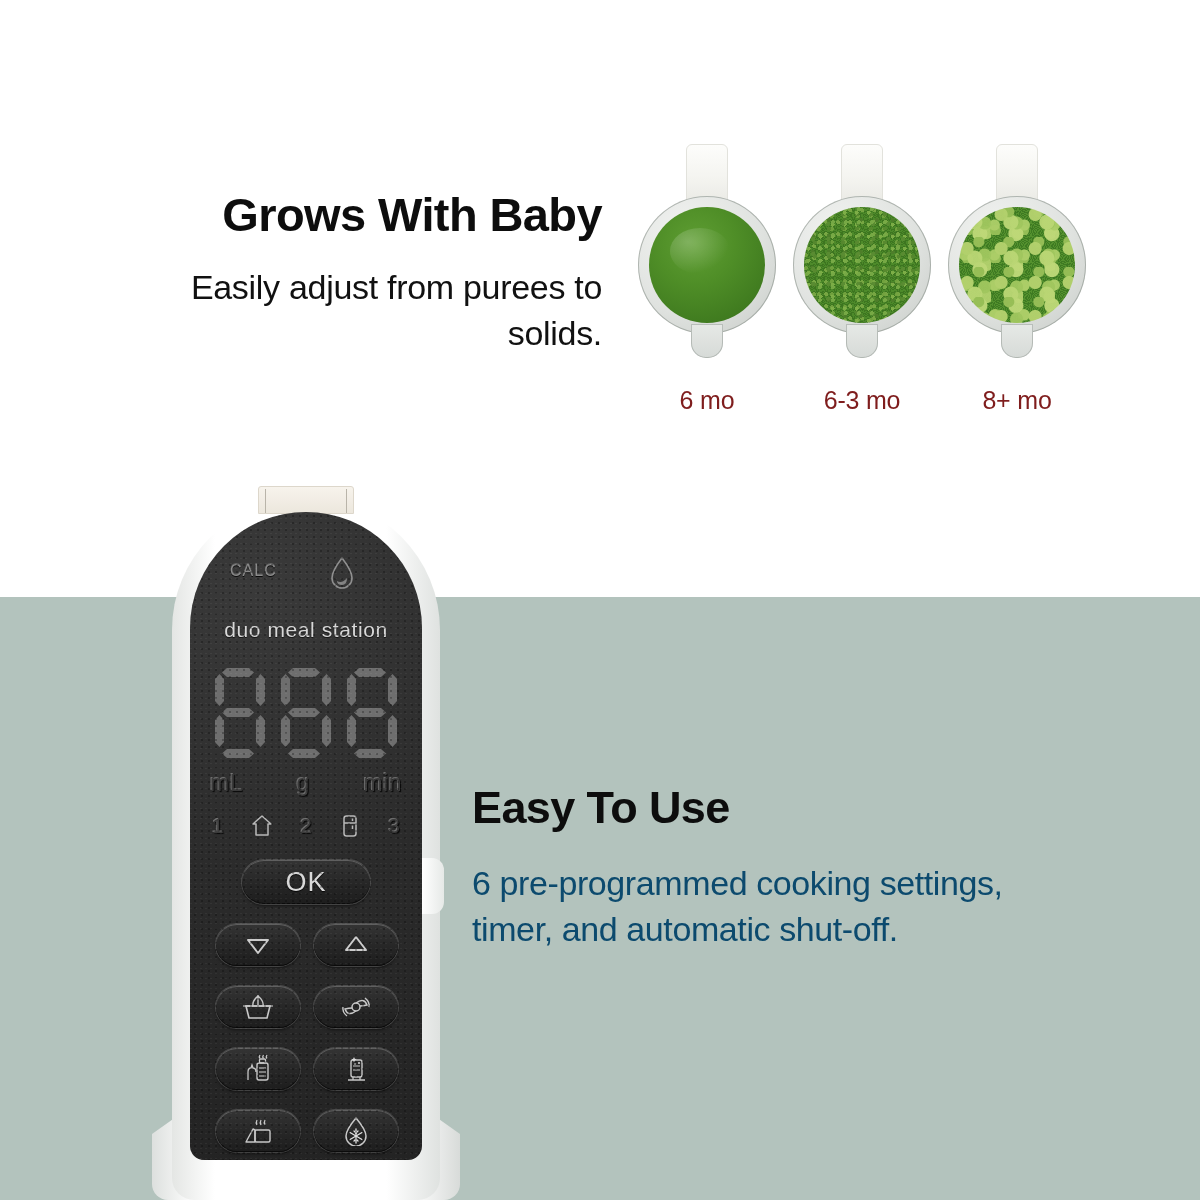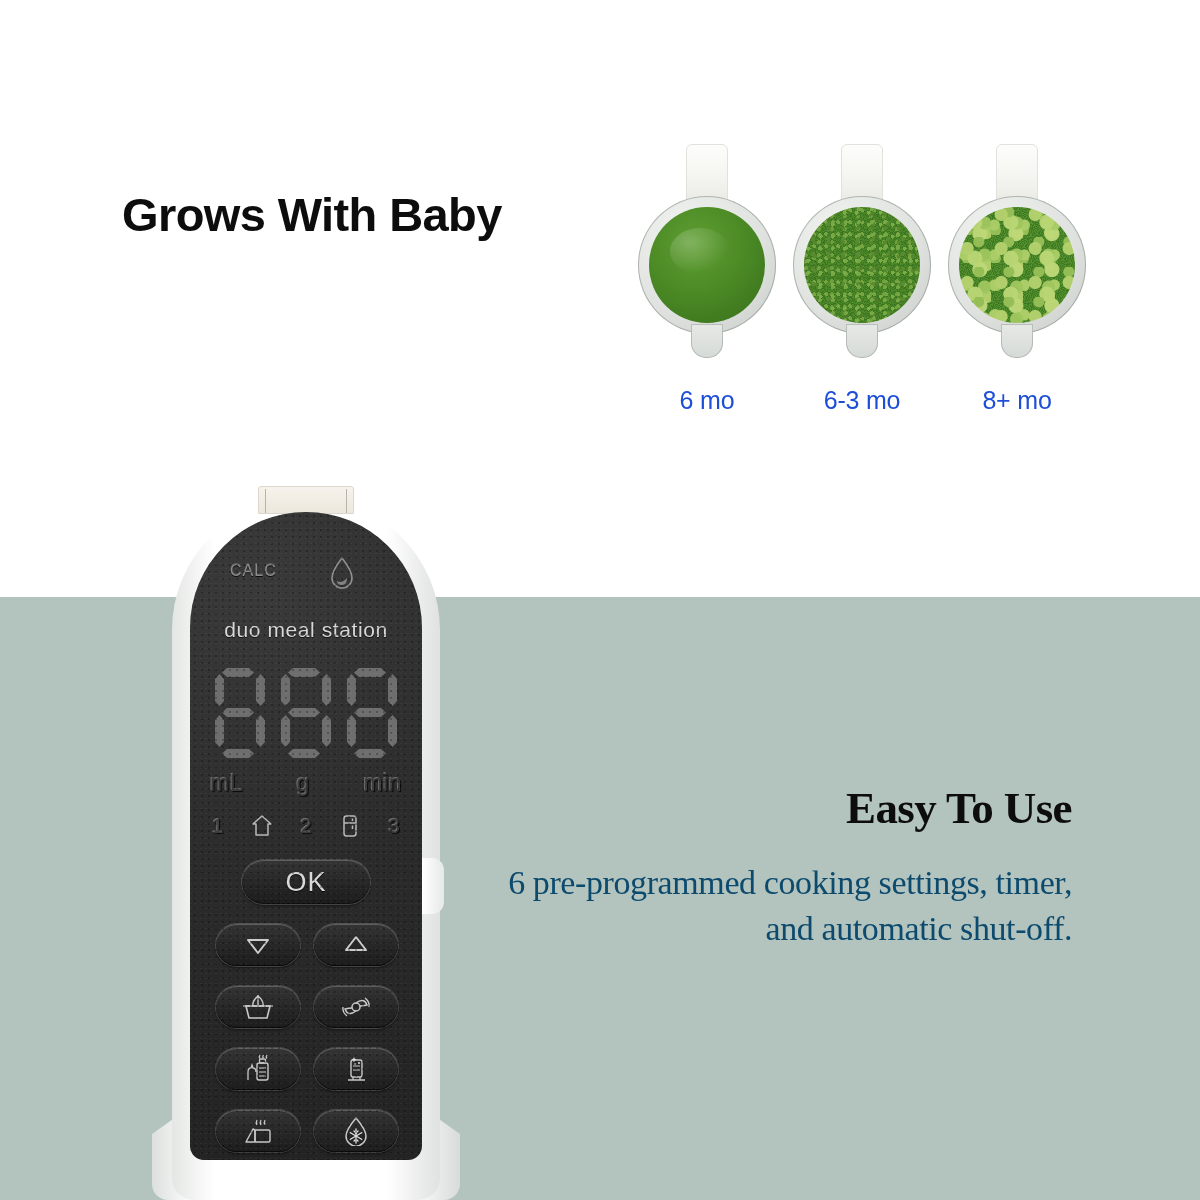--- a/index.html
+++ b/index.html
@@ -17,21 +17,21 @@
     background:#ffffff;
   }
   #bg-sage-band {
     position:absolute; left:0; top:597px; width:1200px; height:603px;
     background:#b3c3bd;
   }
 
   
   #grows-block {
     position:absolute; left:122px; top:190px; width:480px;
-    text-align:left;
+    text-align:right;
   }
   #grows-heading {
     font-size:47px; font-weight:bold; color:#0d0d0d;
     letter-spacing:-0.6px; line-height:1.05;
   }
   #grows-sub {
     margin-top:26px; font-size:34px; color:#111111;
     line-height:1.35; letter-spacing:-0.3px;
   }
 
@@ -116,21 +116,21 @@
       radial-gradient(circle at 18% 60%, rgba(172,206,104,.96) 0 5px, transparent 6px),
       radial-gradient(circle at 58% 74%, rgba(190,216,120,.96) 0 7px, transparent 8px),
       radial-gradient(circle at 30% 84%, rgba(152,192,88,.96) 0 5px, transparent 6px),
       radial-gradient(circle at 86% 80%, rgba(180,210,110,.94) 0 6px, transparent 7px),
       repeating-conic-gradient(from 12deg at 55% 45%, #3e7a22 0deg 10deg, #54912e 10deg 20deg),
       #44801f;
     background-size:34px 34px,30px 30px,36px 36px,32px 32px,30px 30px,36px 36px,28px 28px,32px 32px,13px 13px,100% 100%;
   }
 
   .bowl-caption {
-    margin-top:14px; font-size:25px; color:#1d4ed8; letter-spacing:-0.2px;
+    margin-top:14px; font-size:25px; color:#7f1d1d; letter-spacing:-0.2px;
   }
 
   
   #device {
     position:absolute; left:150px; top:486px; width:310px; height:714px;
   }
   
   #device-housing {
     position:absolute; left:22px; top:12px; width:268px; height:702px;
     background:linear-gradient(90deg,#e4e6e4 0%,#ffffff 16%,#ffffff 80%,#dfe2e0 100%);
@@ -266,40 +266,40 @@
   #btn-sterilize { left:124px; top:536px; width:84px; height:42px; }
   #btn-reheat { left:26px;  top:598px; width:84px; height:42px; }
   #btn-defrost{ left:124px; top:598px; width:84px; height:42px; }
 
   .btn-icon { width:34px; height:30px; }
   .btn-icon.small { width:30px; height:28px; }
 
   
   #easy-block {
     position:absolute; left:472px; top:782px; width:600px;
-    text-align:right;
-    font-family:Liberation Serif, serif;
+    text-align:left;
   }
   #easy-heading {
     font-size:45px; font-weight:bold; color:#0d0d0d;
     letter-spacing:-0.6px;
   }
   #easy-sub {
     margin-top:26px; font-size:34px; color:#0c4a6e;
     line-height:1.36; letter-spacing:-0.4px;
   }
 </style>
 </head>
 <body>
 
 <div id="bg-white-band"></div>
 <div id="bg-sage-band"></div>
 
 <div id="grows-block">
   <div id="grows-heading">Grows With Baby</div>
+  <div id="grows-sub">Easily adjust from purees to solids.</div>
 </div>
 
 <div id="bowls-row">
 
   <div class="bowl-col c0">
     <div class="bowl-fig">
       <div class="bowl-lid"></div>
       <div class="bowl-jar">
         <div class="bowl-food food-puree"></div>
       </div>

